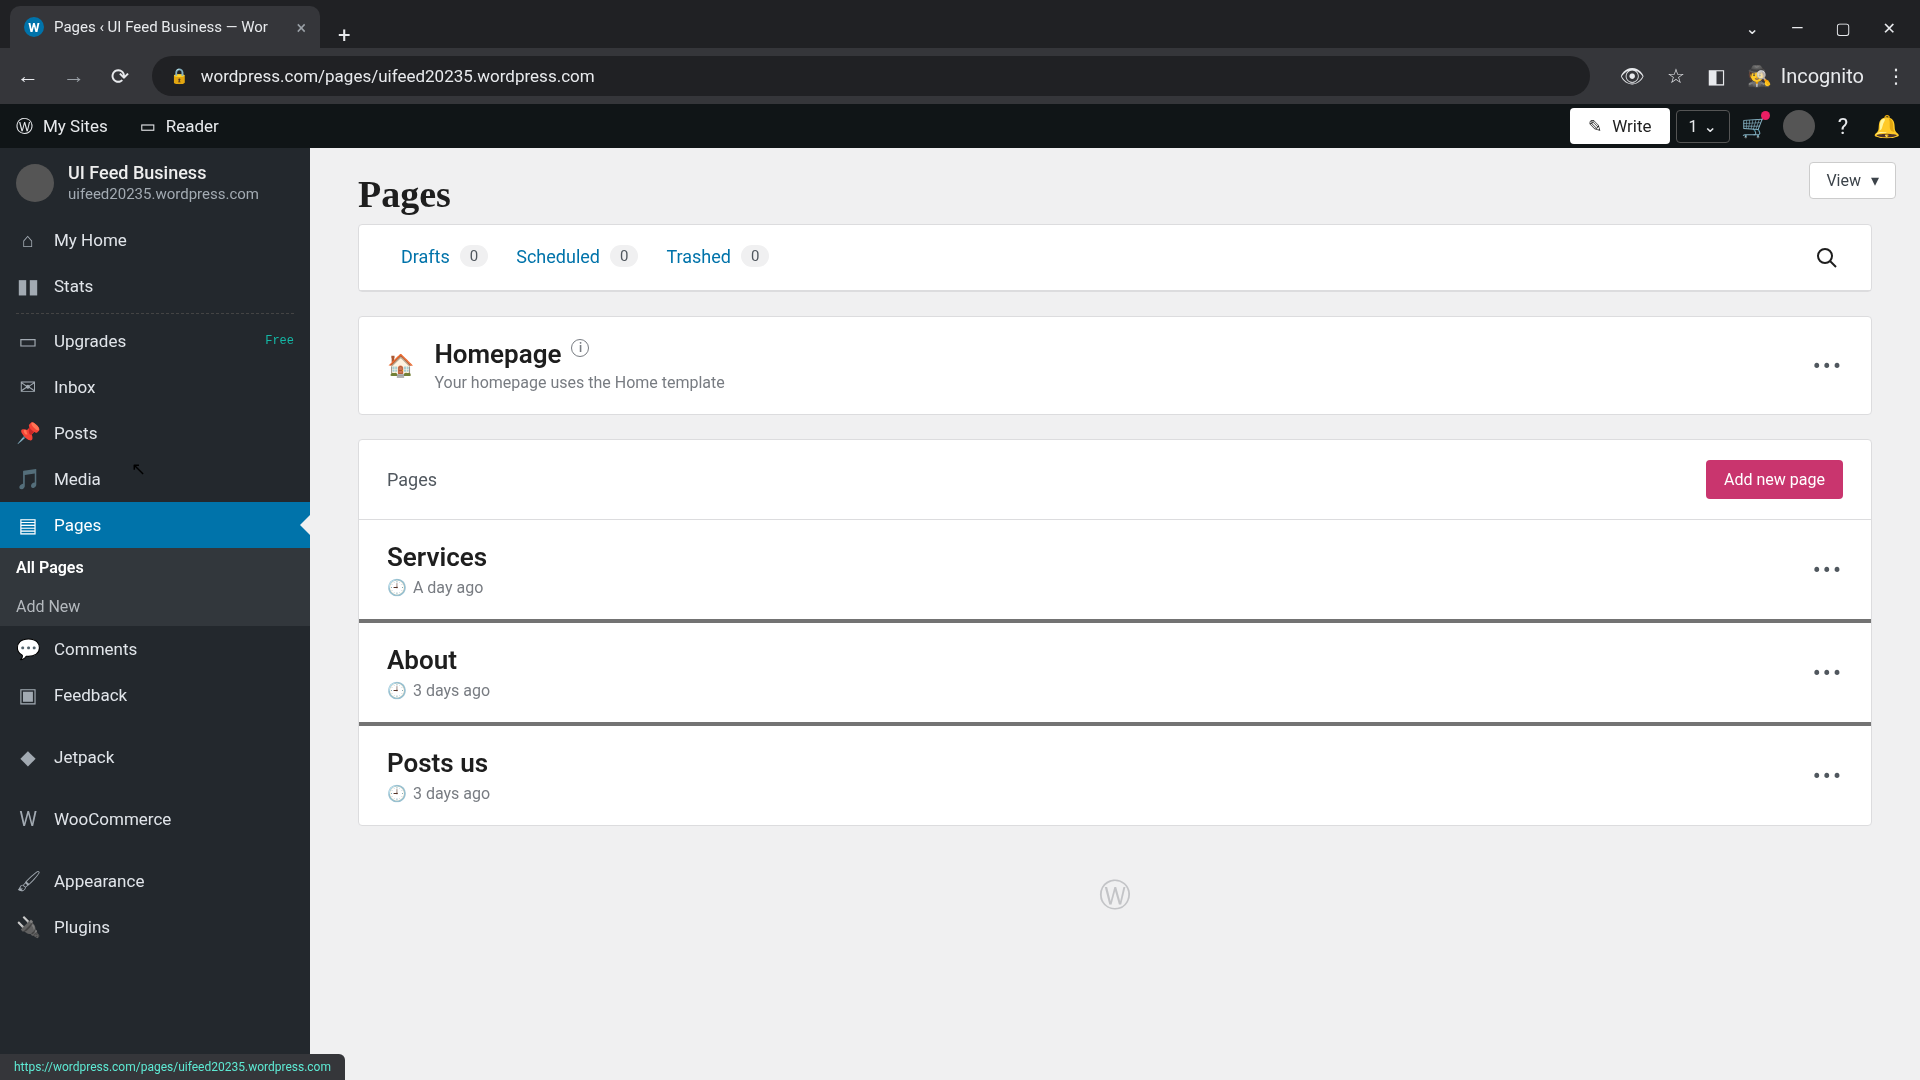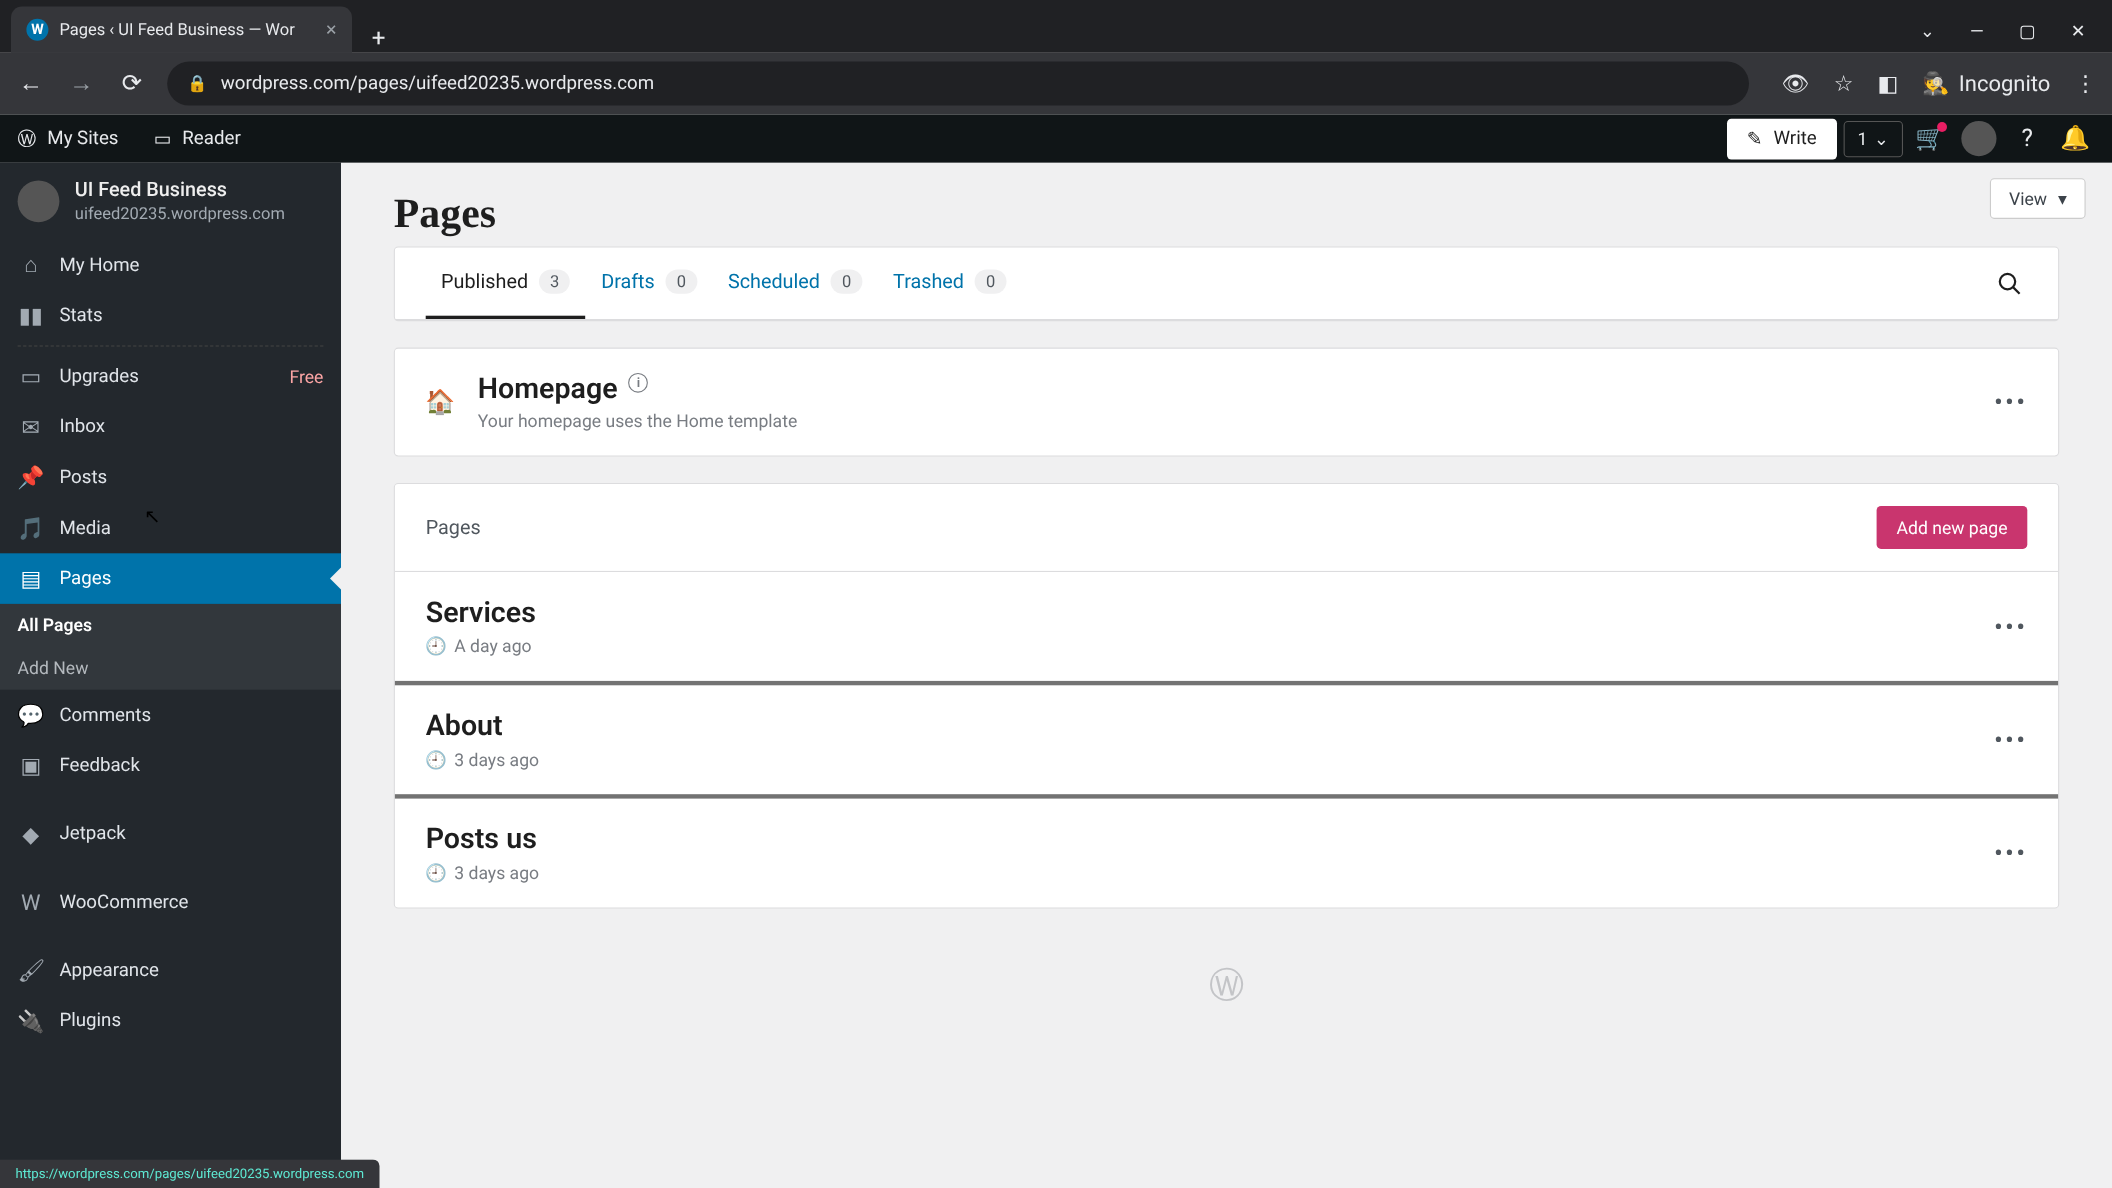--- a/index.html
+++ b/index.html
@@ -41,21 +41,21 @@
 .sidebar { width: 310px; background: #23282d; color: #eee; overflow-y: auto; position: relative; }
 .site-header { display: flex; align-items: center; gap: 14px; padding: 14px 16px; }
 .site-icon { width: 38px; height: 38px; background: #555; border-radius: 50%; }
 .site-name { font-size: 18px; font-weight: 500; }
 .site-url { font-size: 15px; color: #a2aab2; margin-top: 2px; }
 .menu-item { display: flex; align-items: center; gap: 14px; padding: 11px 16px; cursor: pointer; font-size: 17px; color: #e1e5ea; }
 .menu-item.active { background: #0073aa; color: #fff; position: relative; }
 .menu-item.active::after { content: ""; position: absolute; right: 0; top: 50%; transform: translateY(-50%); border: 10px solid transparent; border-right-color: #f0f0f1; }
 .menu-icon { width: 24px; font-size: 20px; text-align: center; color: #a2aab2; }
 .menu-item.active .menu-icon { color: #fff; }
-.menu-item .badge-right { margin-left: auto; font-size: 16px; color: #fca5a5; }
+.menu-item .badge-right { margin-left: auto; font-size: 12px; color: #14b8a6; font-family: Liberation Mono, monospace; }
 .submenu { background: #32373c; }
 .submenu-item { padding: 10px 16px; cursor: pointer; font-size: 16px; color: #b4b9be; }
 .submenu-item.current { color: #fff; font-weight: 600; }
 .sep { border-top: 1px dashed #444; margin: 4px 16px; }
 .spacer { height: 16px; }
 
 
 .main { flex: 1; background: #f0f0f1; padding: 0 0 0 0; overflow-y: auto; position: relative; }
 .view-btn { position: absolute; top: 14px; right: 24px; border: 1px solid #ccc; background: #fff; border-radius: 4px; padding: 8px 16px; display: flex; align-items: flex-start; gap: 10px; cursor: pointer; font-size: 16px; color: #3c434a; }
 .content { padding: 24px 48px; }
@@ -237,24 +237,20 @@
   <div class="main">
     <div class="view-btn">
       <span>View</span>
       <span>▾</span>
     </div>
     <div class="content">
       <h1 class="page-title">Pages</h1>
 
       <div class="panel">
         <div class="tabs">
-          <div class="tab-item active">
-            <span>Published</span>
-            <span class="tab-count">3</span>
-          </div>
           <div class="tab-item">
             <span>Drafts</span>
             <span class="tab-count">0</span>
           </div>
           <div class="tab-item">
             <span>Scheduled</span>
             <span class="tab-count">0</span>
           </div>
           <div class="tab-item">
             <span>Trashed</span>

